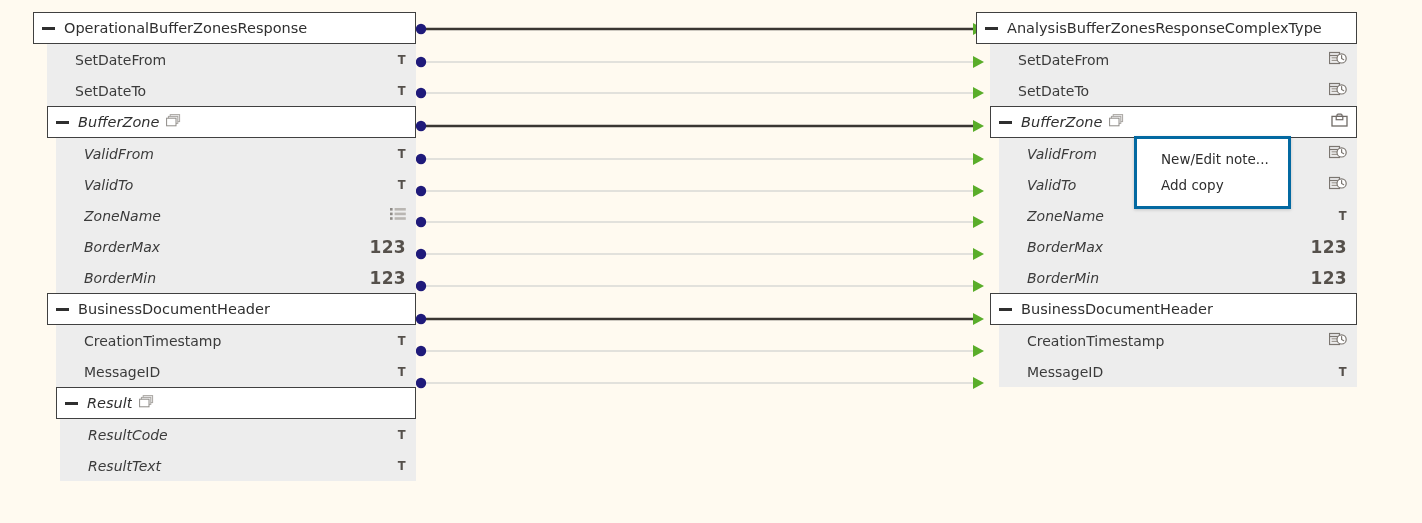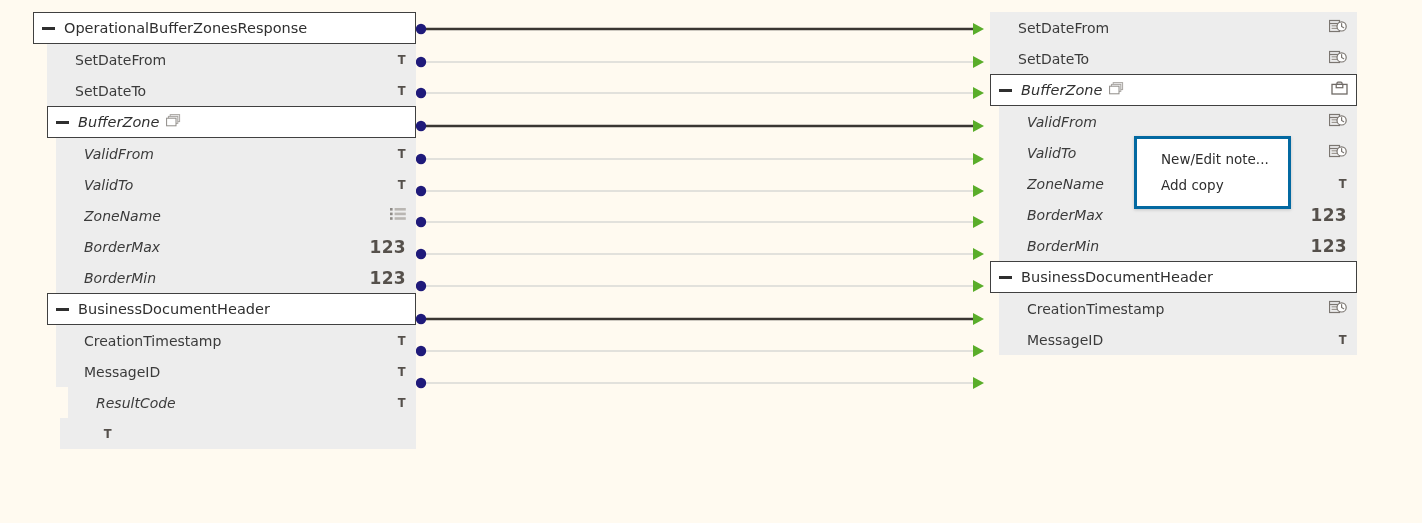--- a/index.html
+++ b/index.html
@@ -271,33 +271,52 @@
           <span class="lbl">CreationTimestamp</span>
           <span class="type">T</span>
         </div>
       </div>
       <div style="margin-left: 23px; background: rgb(237, 237, 237);">
         <div class="fieldrow">
           <span class="lbl">MessageID</span>
           <span class="type">T</span>
         </div>
       </div>
-      <div style="margin-left: 35px; background: #22c55e;">
+      <div style="margin-left: 23px; background: rgb(237, 237, 237);">
+        <div class="grouprow italic">
+          <span class="toggle"></span>
+          <span class="lbl" style="flex: 0 0 auto;">Result</span>
+          <span class="copyglyph">
+            <span class="ic"><svg width="15" height="13" viewBox="0 0 15 13">
+                <rect x="4.2" y="0.6" width="9.4" height="7" fill="#efefef" stroke="#a9a6a2" stroke-width="1"></rect>
+                <rect x="2.4" y="2.4" width="9.4" height="7" fill="#f6f6f6" stroke="#a9a6a2" stroke-width="1"></rect>
+                <rect x="0.6" y="4.2" width="9.4" height="7.6" fill="#ffffff" stroke="#8f8c88" stroke-width="1"></rect>
+              </svg></span>
+          </span>
+          <span style="flex: 1 1 auto;"></span>
+        </div>
+      </div>
+      <div style="margin-left: 27px; background: #22c55e;">
         <div class="fieldrow italic">
           <span class="lbl">ResultCode</span>
           <span class="type">T</span>
         </div>
       </div>
       <div style="margin-left: 27px; background: rgb(237, 237, 237);">
         <div class="fieldrow italic">
+          <span class="lbl">ResultText</span>
           <span class="type">T</span>
         </div>
       </div>
     </div>
   <div class="tree" id="tree-target">
+      <div class="grouprow">
+        <span class="toggle"></span>
+        <span class="lbl">AnalysisBufferZonesResponseComplexType</span>
+      </div>
       <div style="margin-left: 14px; background: rgb(237, 237, 237);">
         <div class="fieldrow">
           <span class="lbl">SetDateFrom</span>
           <span class="type">
             <span class="ic"><svg width="18" height="14" viewBox="0 0 18 14">
                 <rect x="0.5" y="1.5" width="10" height="11" fill="none" stroke="#7b7671" stroke-width="1.2"></rect>
                 <line x1="0.5" y1="4.5" x2="10.5" y2="4.5" stroke="#7b7671" stroke-width="1.2"></line>
                 <line x1="2.6" y1="6.8" x2="8.4" y2="6.8" stroke="#9a948e" stroke-width="1.1"></line>
                 <line x1="2.6" y1="9.4" x2="8.4" y2="9.4" stroke="#9a948e" stroke-width="1.1"></line>
                 <circle cx="12.6" cy="7.4" r="4.6" fill="#fff" stroke="#7b7671" stroke-width="1.2"></circle>

